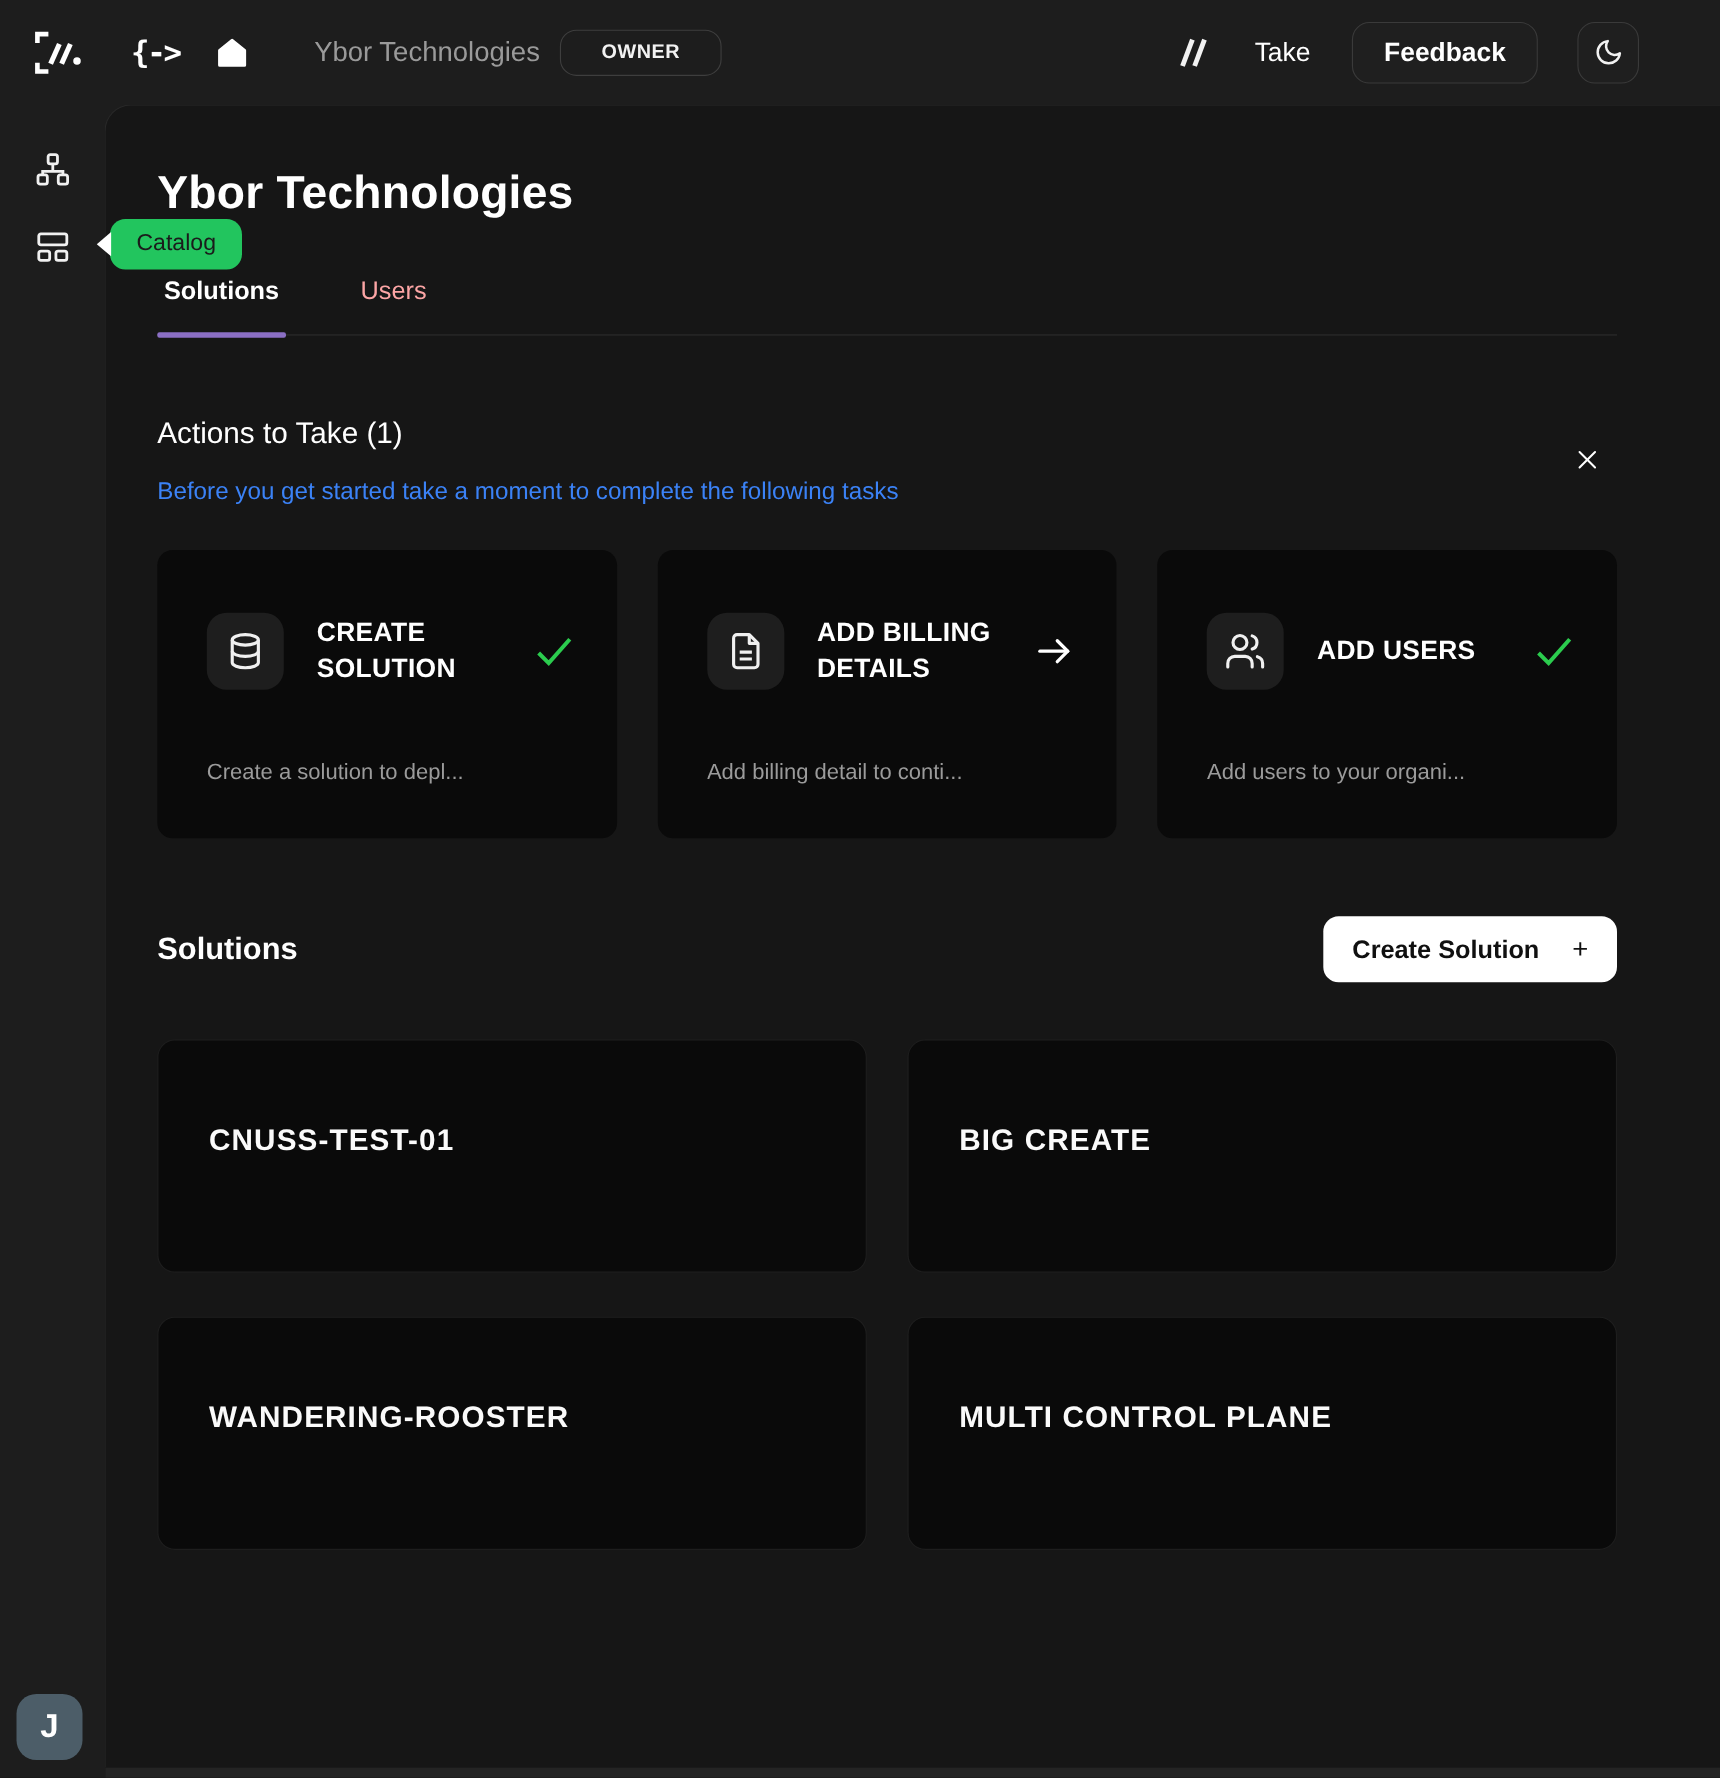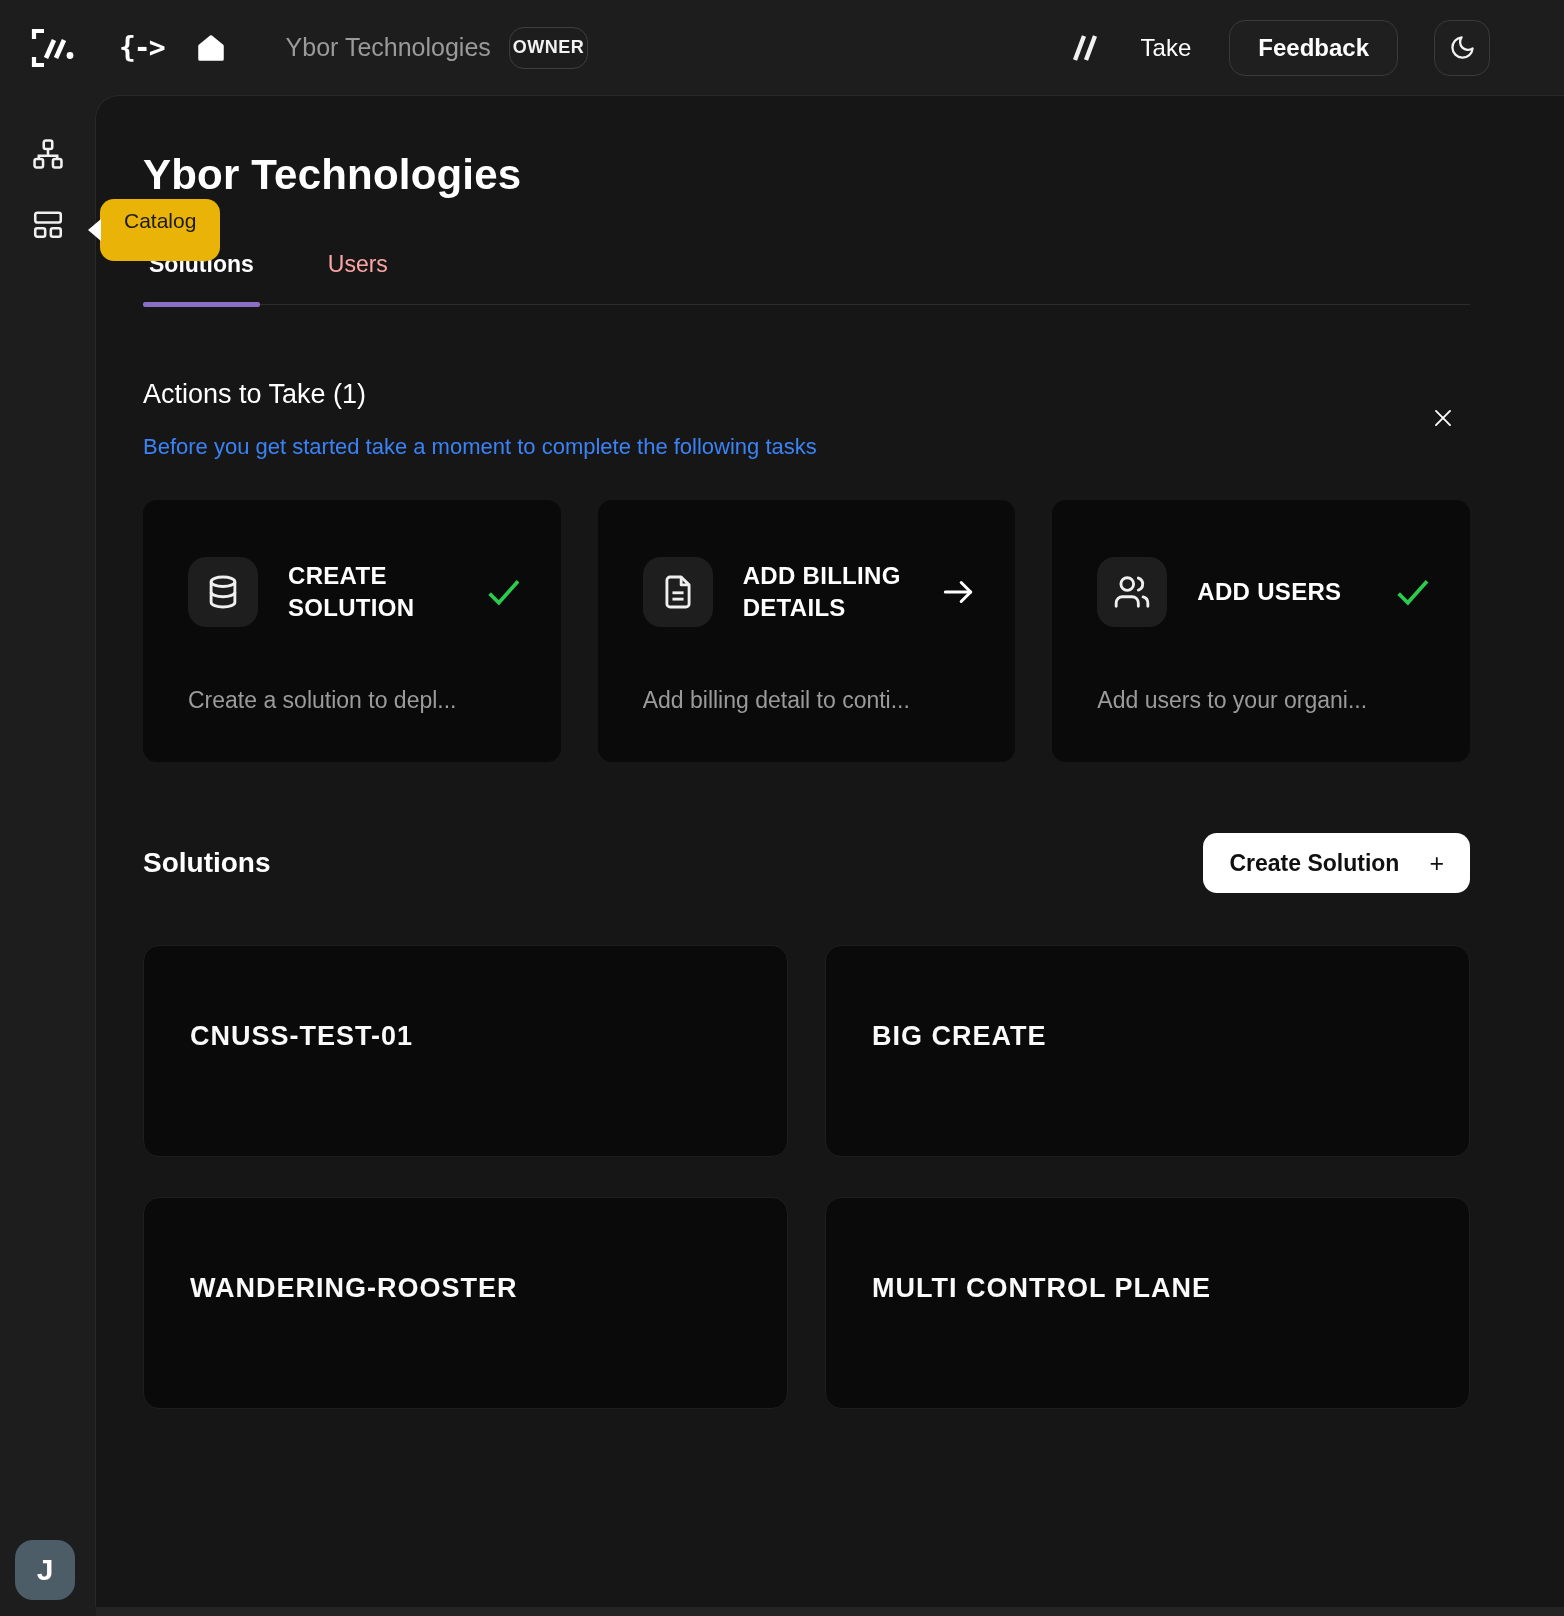--- a/index.html
+++ b/index.html
@@ -22,21 +22,21 @@
   .logo { flex:none; }
   .brand-arrow {
     font-family:"DejaVu Sans Mono", monospace;
     font-size:28px; font-weight:bold; letter-spacing:-2px;
     margin-left:42px; cursor:pointer;
   }
   .home-btn { margin-left:32px; cursor:pointer; }
   .topbar-title { color:#9a9a9a; font-size:25px; margin-left:60px; }
   .owner-badge {
     margin-left:18px; border:1.5px solid #3e3e3e; border-radius:15px;
-    padding:9px 3px 10px; font-size:18px; font-weight:700; letter-spacing:.5px;
+    padding:9px 37px 10px; font-size:18px; font-weight:700; letter-spacing:.5px;
     color:#f2f2f2;
   }
   .topbar-right { margin-left:auto; display:flex; align-items:center; }
   .top-slashes { margin-right:40px; }
   .help-link { font-size:24px; font-weight:500; margin-right:38px; cursor:pointer; }
   .feedback-btn {
     height:56px; padding:0 28px; font-size:24px; font-weight:600; color:#fff;
     background:#1f1f1f; border:1.5px solid #3a3a3a; border-radius:16px;
     font-family:inherit; cursor:pointer; margin-right:36px;
   }
@@ -56,22 +56,22 @@
   .avatar {
     position:absolute; left:15px; bottom:16px;
     width:60px; height:60px; border-radius:18px;
     display:flex; align-items:center; justify-content:center;
     font-size:30px; font-weight:600; color:#fff; cursor:pointer;
   }
 
   
   .tooltip {
     position:absolute; left:100px; top:199px; z-index:20;
-    background:#eab308; color:#1b1b1b; border-radius:14px;
-    padding:10px 24px 28px; font-size:21px; font-weight:500;
+    background:#22c55e; color:#1b1b1b; border-radius:14px;
+    padding:10px 24px 12px; font-size:21px; font-weight:500;
   }
   .tooltip::before {
     content:""; position:absolute; left:-12px; top:50%; transform:translateY(-50%);
     border-top:11px solid transparent; border-bottom:11px solid transparent;
     border-right:13px solid #fff;
   }
 
   
   .panel {
     position:absolute; left:95px; top:95px; width:1469px; height:1512px;
@@ -116,21 +116,21 @@
     flex:none; width:70px; height:70px; border-radius:18px; background:#1e1e1e;
     display:flex; align-items:center; justify-content:center;
   }
   .ac-title {
     margin-left:30px; font-size:24px; font-weight:700; letter-spacing:.3px;
     line-height:1.35; max-width:235px;
   }
   .ac-status { margin-left:auto; }
   .ac-desc {
     position:absolute; left:45px; right:36px; bottom:48px;
-    font-size:23px; color:#9b9b9b; white-space:nowrap; overflow:hidden;
+    font-size:20px; color:#9b9b9b; white-space:nowrap; overflow:hidden;
   }
 
   
   .solutions-head { margin-top:71px; display:flex; align-items:center; }
   .solutions-title { font-size:28px; font-weight:700; }
   .create-btn {
     margin-left:auto; height:60px; padding:0 26px;
     background:#fff; color:#101010; border:none; border-radius:14px;
     font-size:23px; font-weight:600; font-family:inherit;
     display:flex; align-items:center; cursor:pointer;

